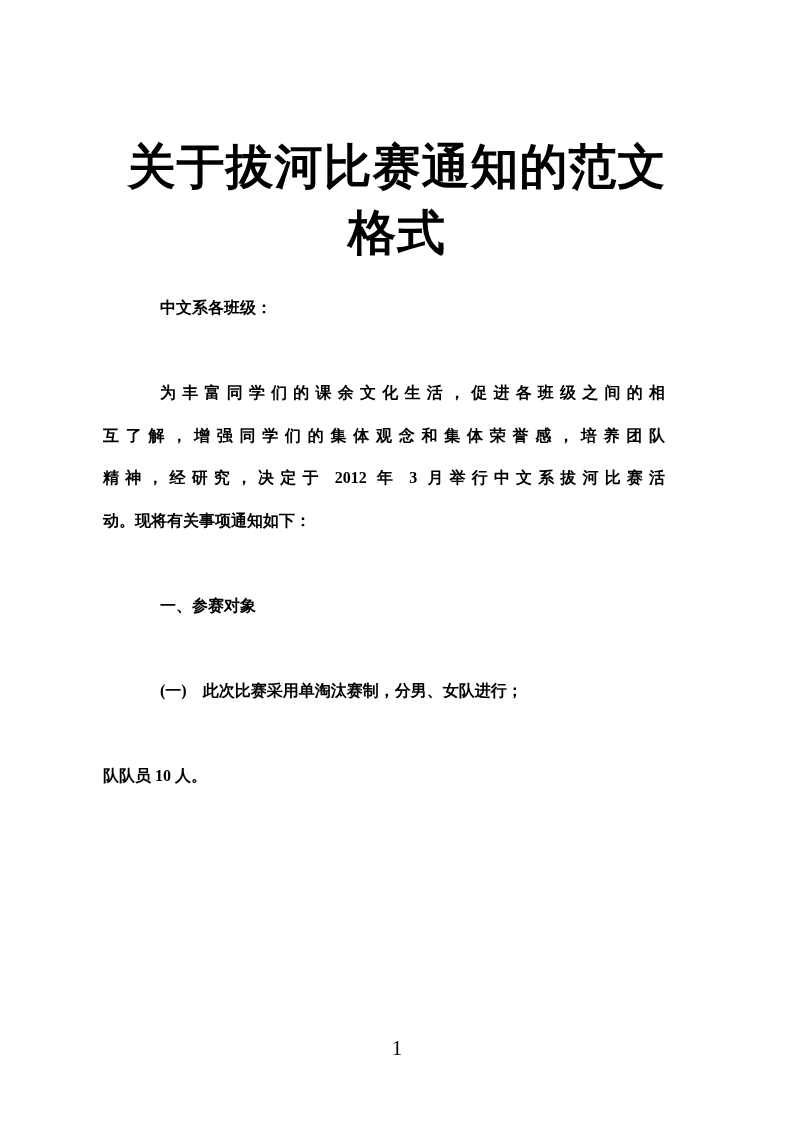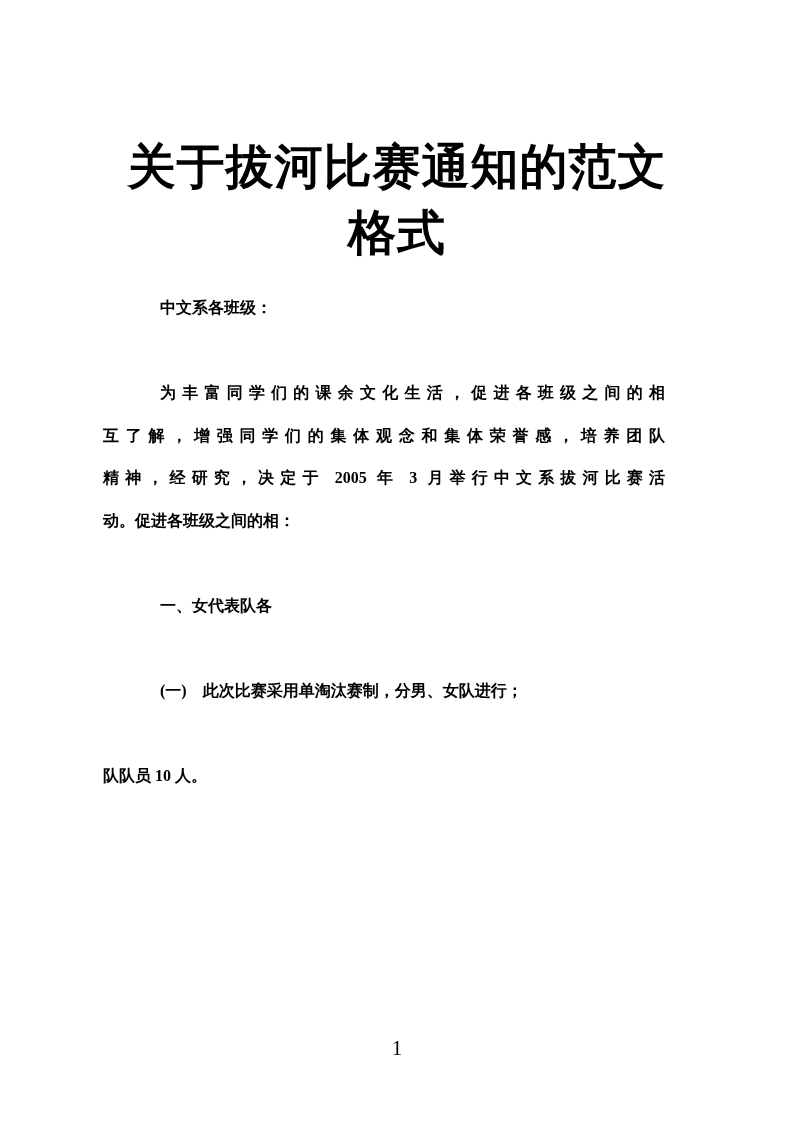--- a/index.html
+++ b/index.html
@@ -62,25 +62,25 @@
     <div class="title-line">格式</div>
   </div>
 
   <div class="doc-body" id="doc-body">
       <div class="paragraph">
         <div class="line first">中文系各班级：</div>
       </div>
       <div class="paragraph">
         <div class="line first fill">为丰富同学们的课余文化生活，促进各班级之间的相</div>
         <div class="line fill">互了解，增强同学们的集体观念和集体荣誉感，培养团队</div>
-        <div class="line fill">精神，经研究，决定于 2005 年 3 月举行中文系拔河比赛活</div>
-        <div class="line">动。促进各班级之间的相：</div>
+        <div class="line fill">精神，经研究，决定于 2012 年 3 月举行中文系拔河比赛活</div>
+        <div class="line">动。现将有关事项通知如下：</div>
       </div>
       <div class="paragraph">
-        <div class="line first">一、女代表队各</div>
+        <div class="line first">一、参赛对象</div>
       </div>
       <div class="paragraph">
         <div class="line first">(一)　此次比赛采用单淘汰赛制，分男、女队进行；</div>
       </div>
       <div class="paragraph">
         <div class="line">队队员 10 人。</div>
       </div>
     </div>
 
   <div class="page-number">1</div>

